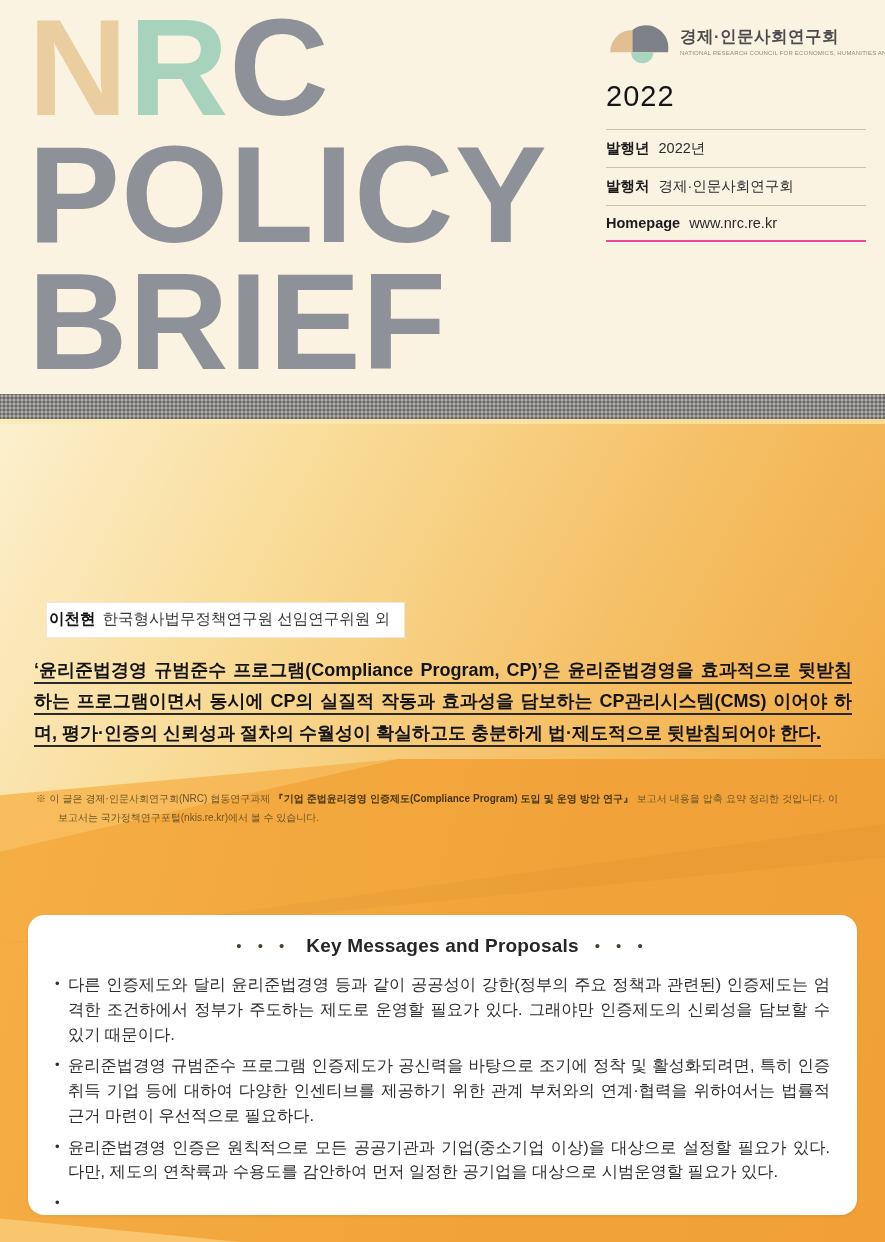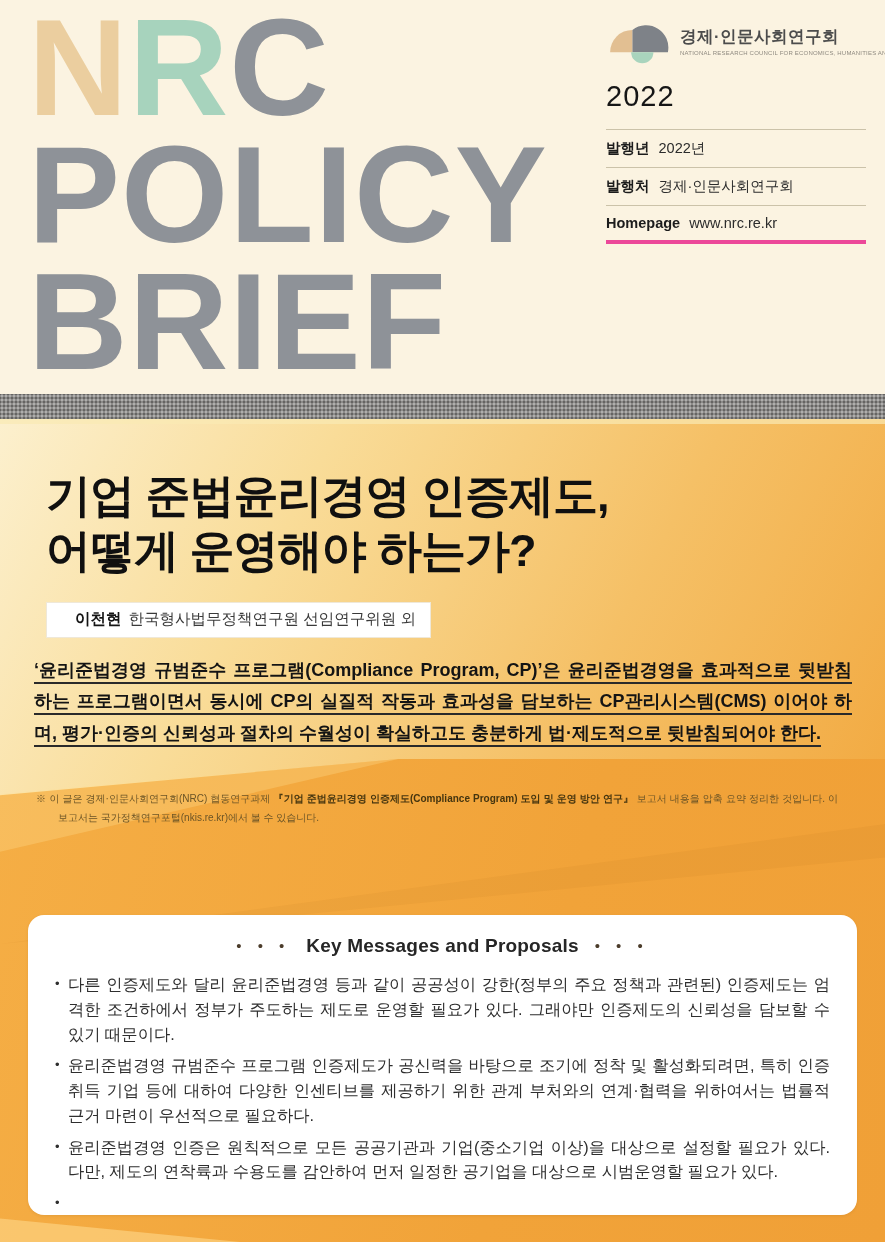--- a/index.html
+++ b/index.html
@@ -24,21 +24,21 @@
 
   .head-right{position:absolute;left:606px;top:20px;width:262px;}
   .logo-row{display:flex;align-items:flex-start;gap:8px;}
   .logo-mark{flex:0 0 auto;margin-top:2px;}
   .org-names{padding-top:6px;}
   .org-ko{font-size:16.5px;font-weight:700;color:#4C4C4C;letter-spacing:.5px;white-space:nowrap;}
   .org-en{font-size:6px;color:#8F8A80;margin-top:2px;letter-spacing:.2px;white-space:nowrap;}
   .issue-year{margin-top:16px;font-size:29px;font-weight:400;color:#161616;letter-spacing:1px;}
   .issue-label{font-size:37px;font-weight:700;color:#111;letter-spacing:0;margin-top:2px;}
 
-  .info-table{margin-top:16px;width:260px;border-bottom:4px solid #ec4899;}
+  .info-table{margin-top:16px;width:260px;border-bottom:2px solid #ec4899;}
   .info-row{border-top:1px solid #CBC2A9;padding:9px 0;font-size:14.5px;display:flex;gap:9px;align-items:flex-start;}
   .info-label{font-weight:700;color:#1c1c1c;white-space:nowrap;}
   .info-value{color:#2c2c2c;}
   .info-value .v2{display:block;margin-top:9px;}
 
   
   .band{
     position:absolute;left:0;top:394px;width:885px;height:25px;
     background-color:#8C8B89;
     background-image:
@@ -74,21 +74,21 @@
     clip-path:polygon(0 100%,0 10%,100% 100%);
   }
 
   .article-title{
     position:absolute;left:46px;top:50px;width:700px;
     font-size:45px;line-height:1.22;font-weight:700;color:#101010;letter-spacing:-1px;
   }
   .author-box{
     position:absolute;left:46px;top:183px;
     background:#FFFFFF;border:1px solid #EFE8D8;
-    padding:6px 14px 7px 28px;font-size:15.5px;color:#3a3a3a;white-space:nowrap;text-align:right;
+    padding:6px 14px 7px 2px;font-size:15.5px;color:#3a3a3a;white-space:nowrap;text-align:right;
   }
   .author-name{font-weight:700;color:#141414;margin-right:7px;}
 
   .abstract{
     position:absolute;left:34px;top:236px;width:818px;
     font-size:18px;line-height:1.74;font-weight:600;color:#141414;
     text-align:justify;
     text-decoration:underline;text-decoration-thickness:1.5px;text-underline-offset:6px;
     text-decoration-color:#2a2a2a;
   }
@@ -169,24 +169,20 @@
   </div>
 
   <div class="band"></div>
 
   <div class="main">
     <div class="deco-lower"></div>
     <div class="deco-streak1"></div>
     <div class="deco-streak2"></div>
     <div class="deco-corner"></div>
 
-    <div class="article-title">
-      <span>기업 준법윤리경영 인증제도,</span><br>
-      <span>어떻게 운영해야 하는가?</span>
-    </div>
 
     <div class="author-box">
       <span class="author-name">이천현</span><span>한국형사법무정책연구원 선임연구위원 외</span>
     </div>
 
     <div class="abstract">‘윤리준법경영 규범준수 프로그램(Compliance Program, CP)’은 윤리준법경영을 효과적으로 뒷받침하는 프로그램이면서 동시에 CP의 실질적 작동과 효과성을 담보하는 CP관리시스템(CMS) 이어야 하며, 평가·인증의 신뢰성과 절차의 수월성이 확실하고도 충분하게 법·제도적으로 뒷받침되어야 한다.</div>
 
     <div class="note">
       <span>※ 이 글은 경제·인문사회연구회(NRC) 협동연구과제 </span><b>『기업 준법윤리경영 인증제도(Compliance Program) 도입 및 운영 방안 연구』</b><span> 보고서 내용을 압축 요약 정리한 것입니다. 이 보고서는 국가정책연구포털(nkis.re.kr)에서 볼 수 있습니다.</span>
     </div>

